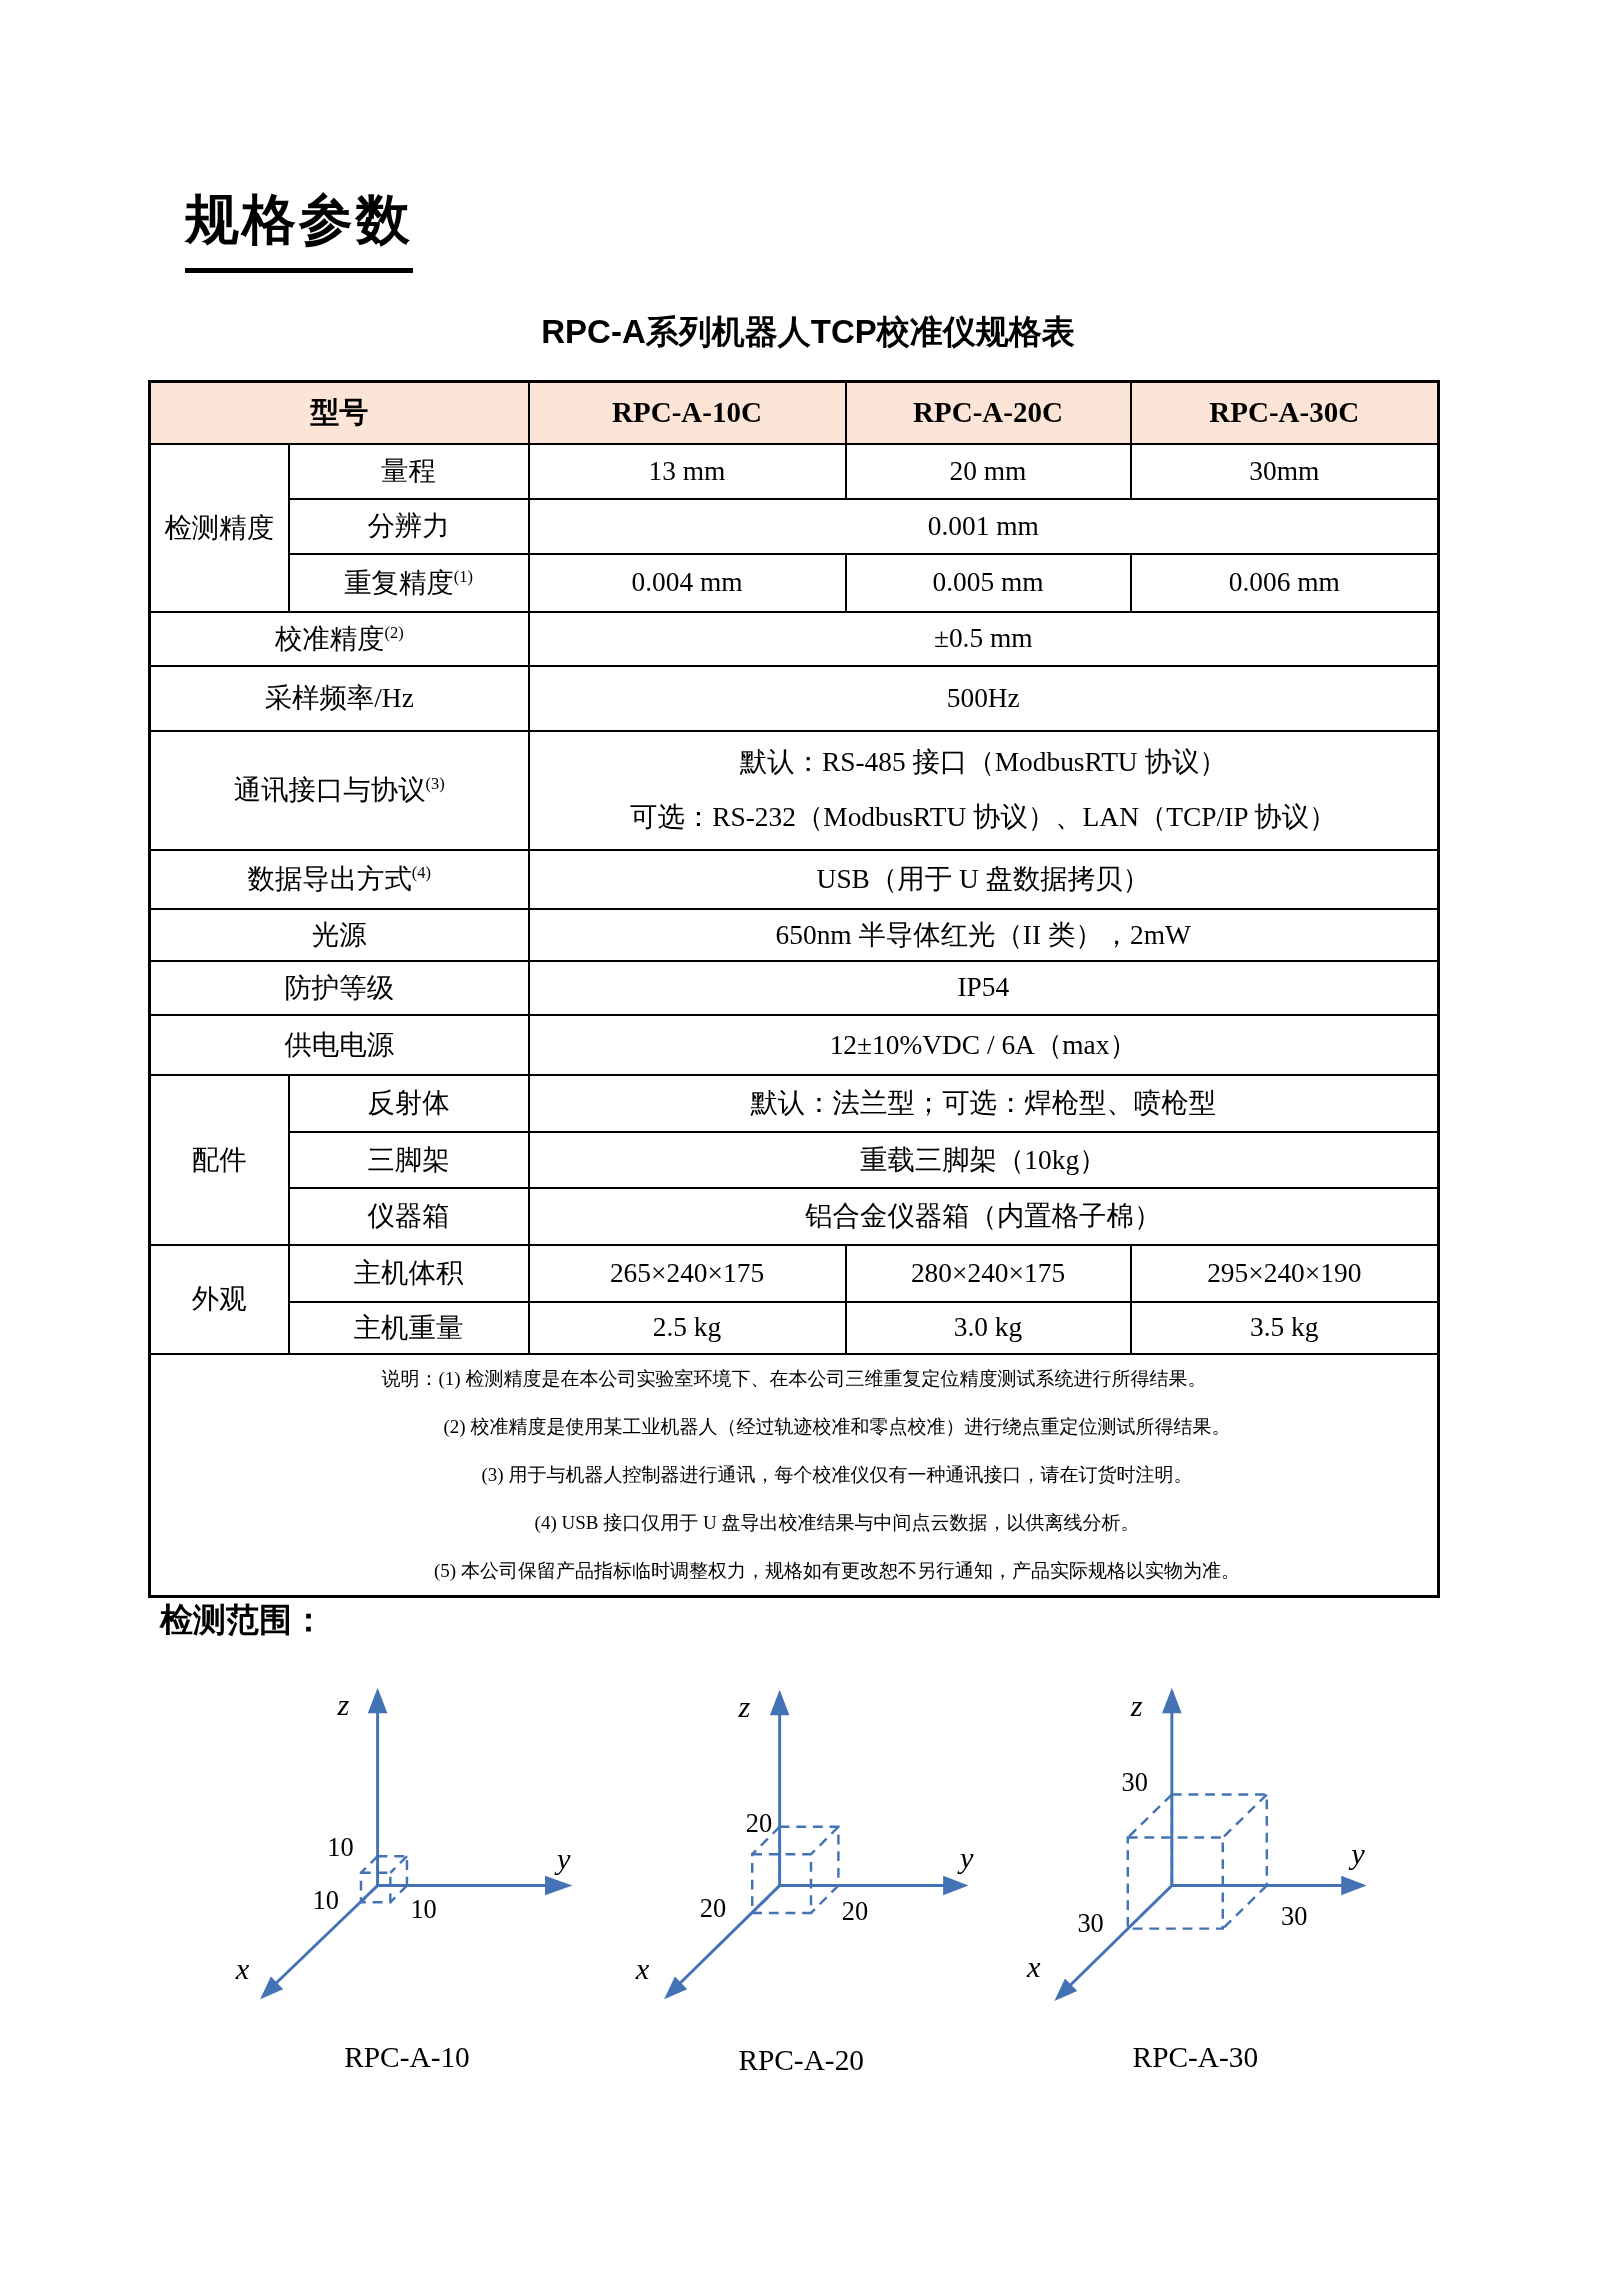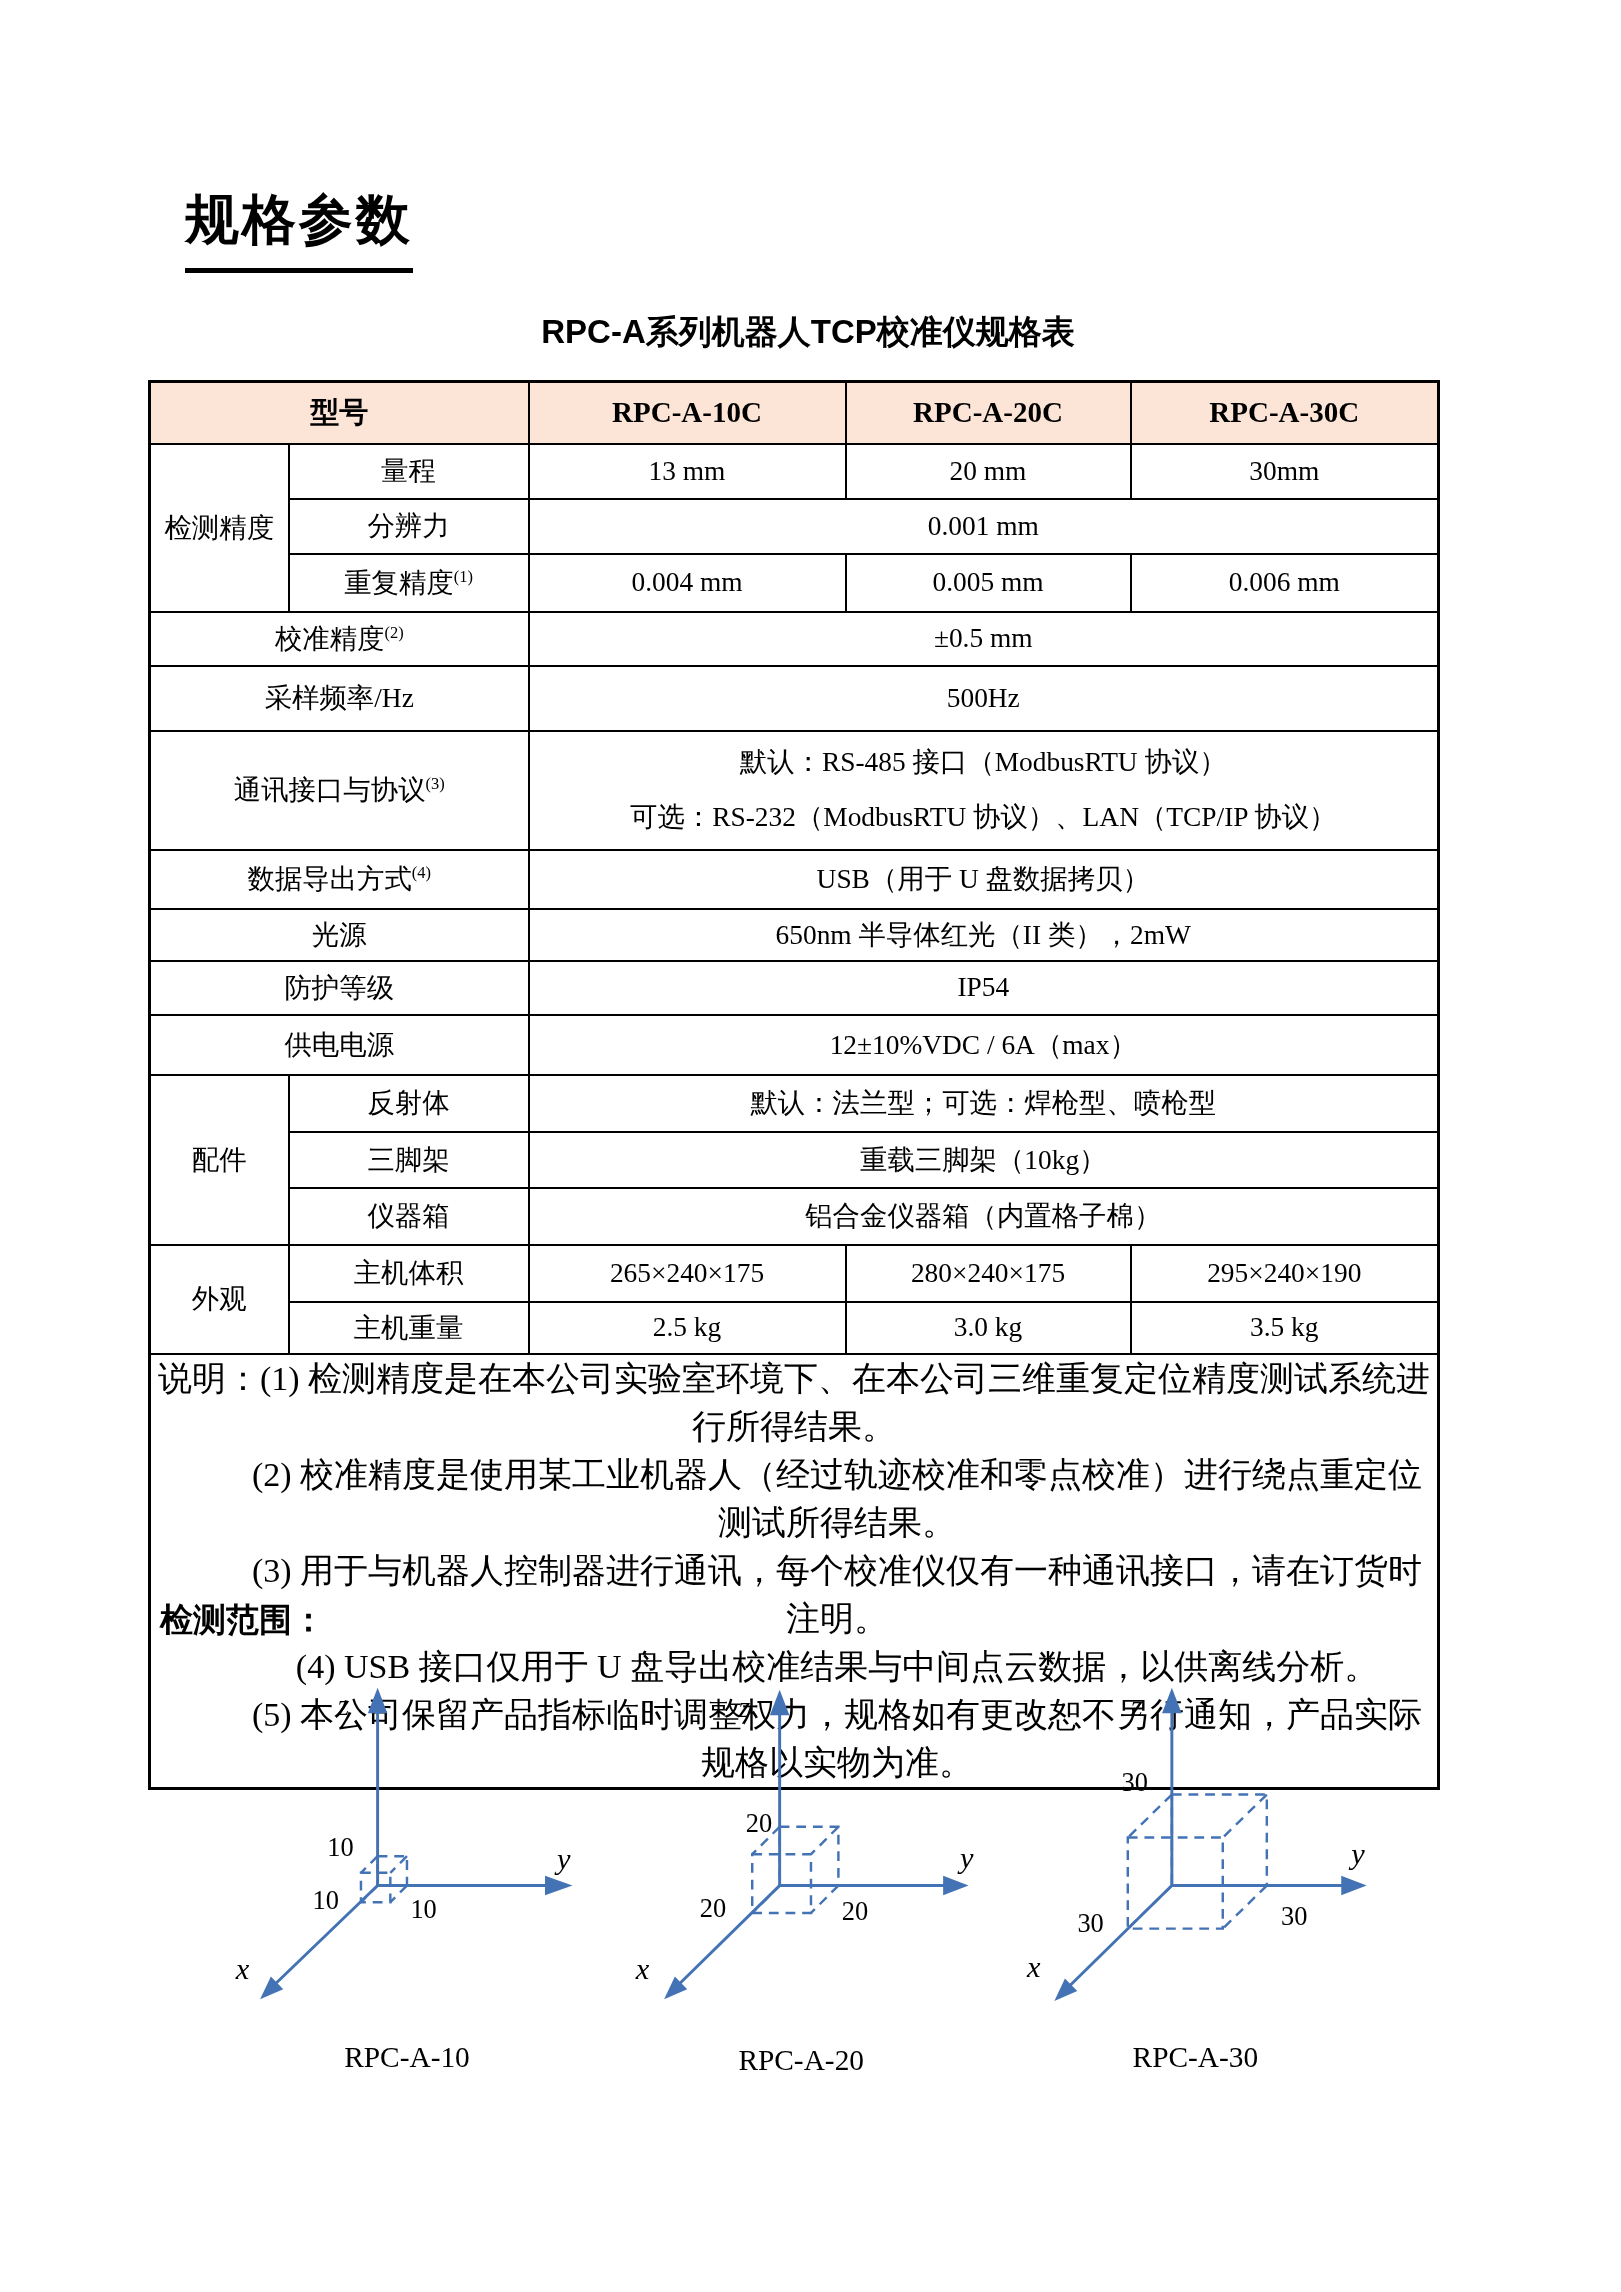--- a/index.html
+++ b/index.html
@@ -14,21 +14,21 @@
 
   
   .spec{position:absolute;left:148px;top:380px;width:1292px;border-collapse:collapse;table-layout:fixed;
         font-family:"Liberation Serif","DejaVu Serif",serif;font-size:27.4px;border:3.9px solid #000;padding-left:12px;}
   .spec td{border:2px solid #000;border-top-width:2.9px;border-bottom-width:2.9px;text-align:center;
            vertical-align:middle;padding:0 5.9px;}
   .hd{background:#fce4d6;font-weight:700;}
   .hd-type{font-family:"Liberation Sans","DejaVu Sans",sans-serif;font-size:29px;}
   .hd-model{font-size:29px;}
   .comm-line{line-height:55px;}
-  .notes-cell{text-align:left;font-size:34px;line-height:48px;padding:7.8px 13.7px 13.7px 9.8px;}
+  .notes-cell{text-align:left;font-size:19px;line-height:48px;padding:7.8px 13.7px 13.7px 9.8px;}
   .note-ind{padding-left:86px;}
   sup{font-size:0.6em;vertical-align:super;letter-spacing:0;}
 
   
   .diag{position:absolute;width:451px;height:421px;}
   .diag1{left:157px;top:1678px;}
   .diag2{left:561px;top:1678px;}
   .diag3{left:963px;top:1678px;}
   .dline{stroke:#4473b5;stroke-width:3;fill:none;stroke-linecap:round;}
   .dcube{stroke:#4473b5;stroke-width:2.5;fill:none;stroke-dasharray:10 7;stroke-linecap:butt;}

